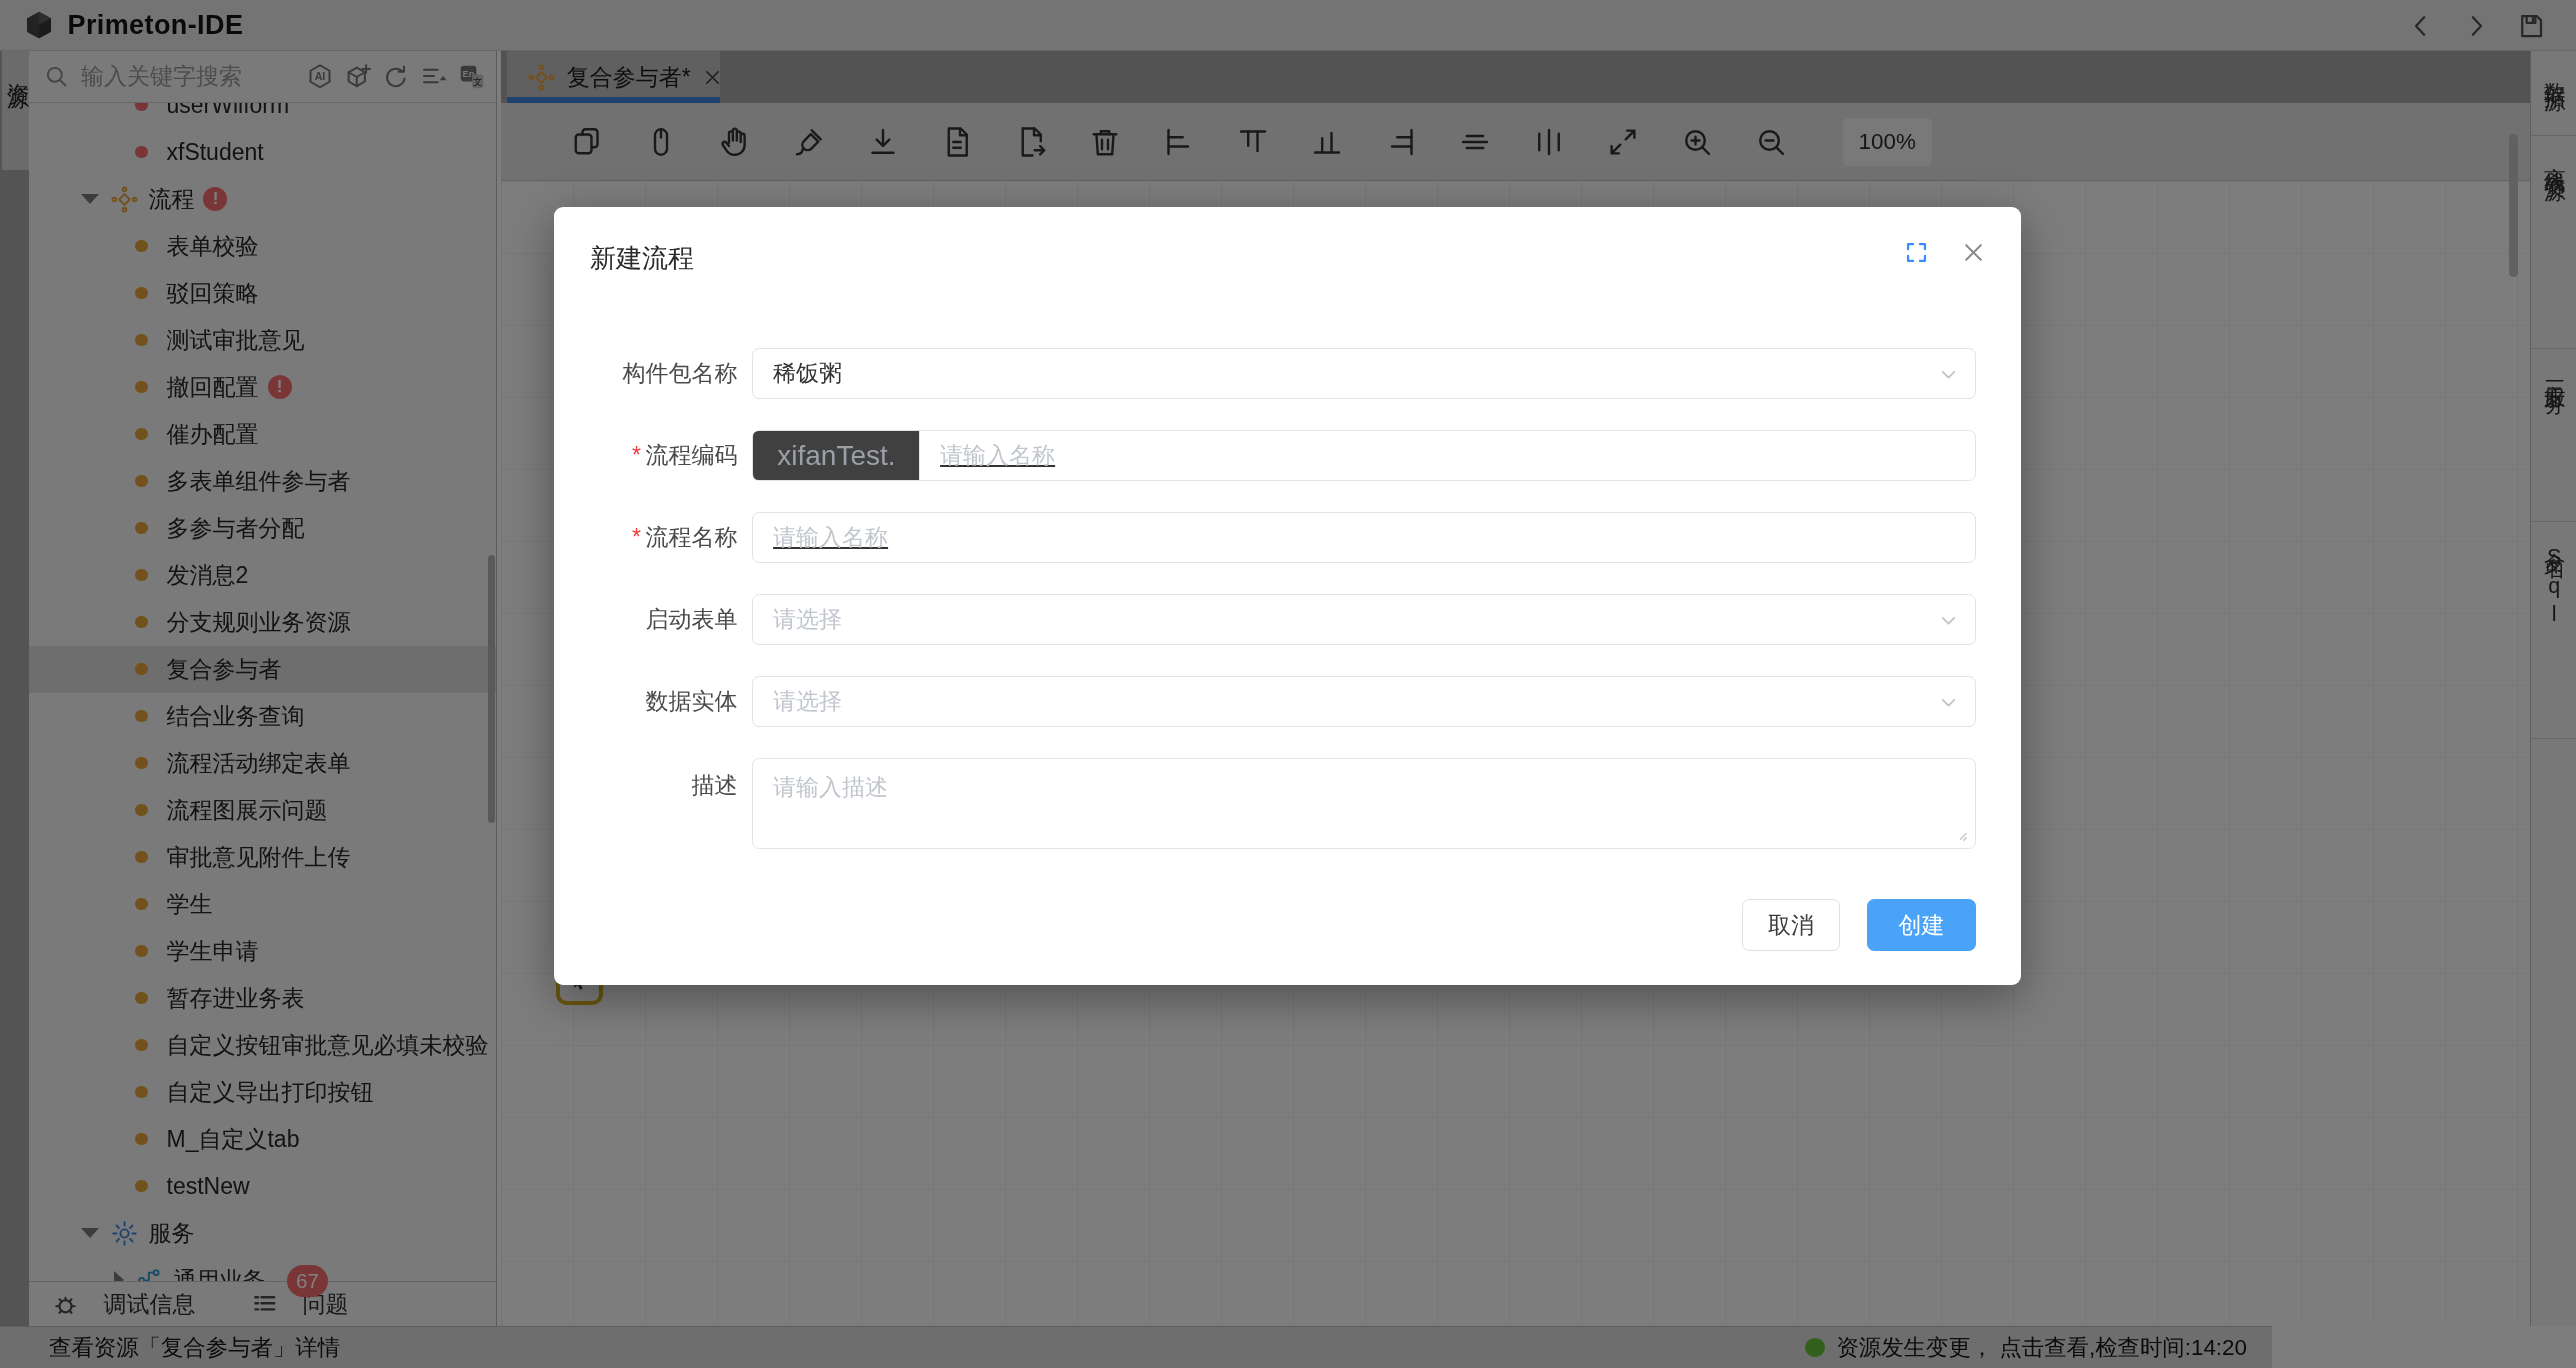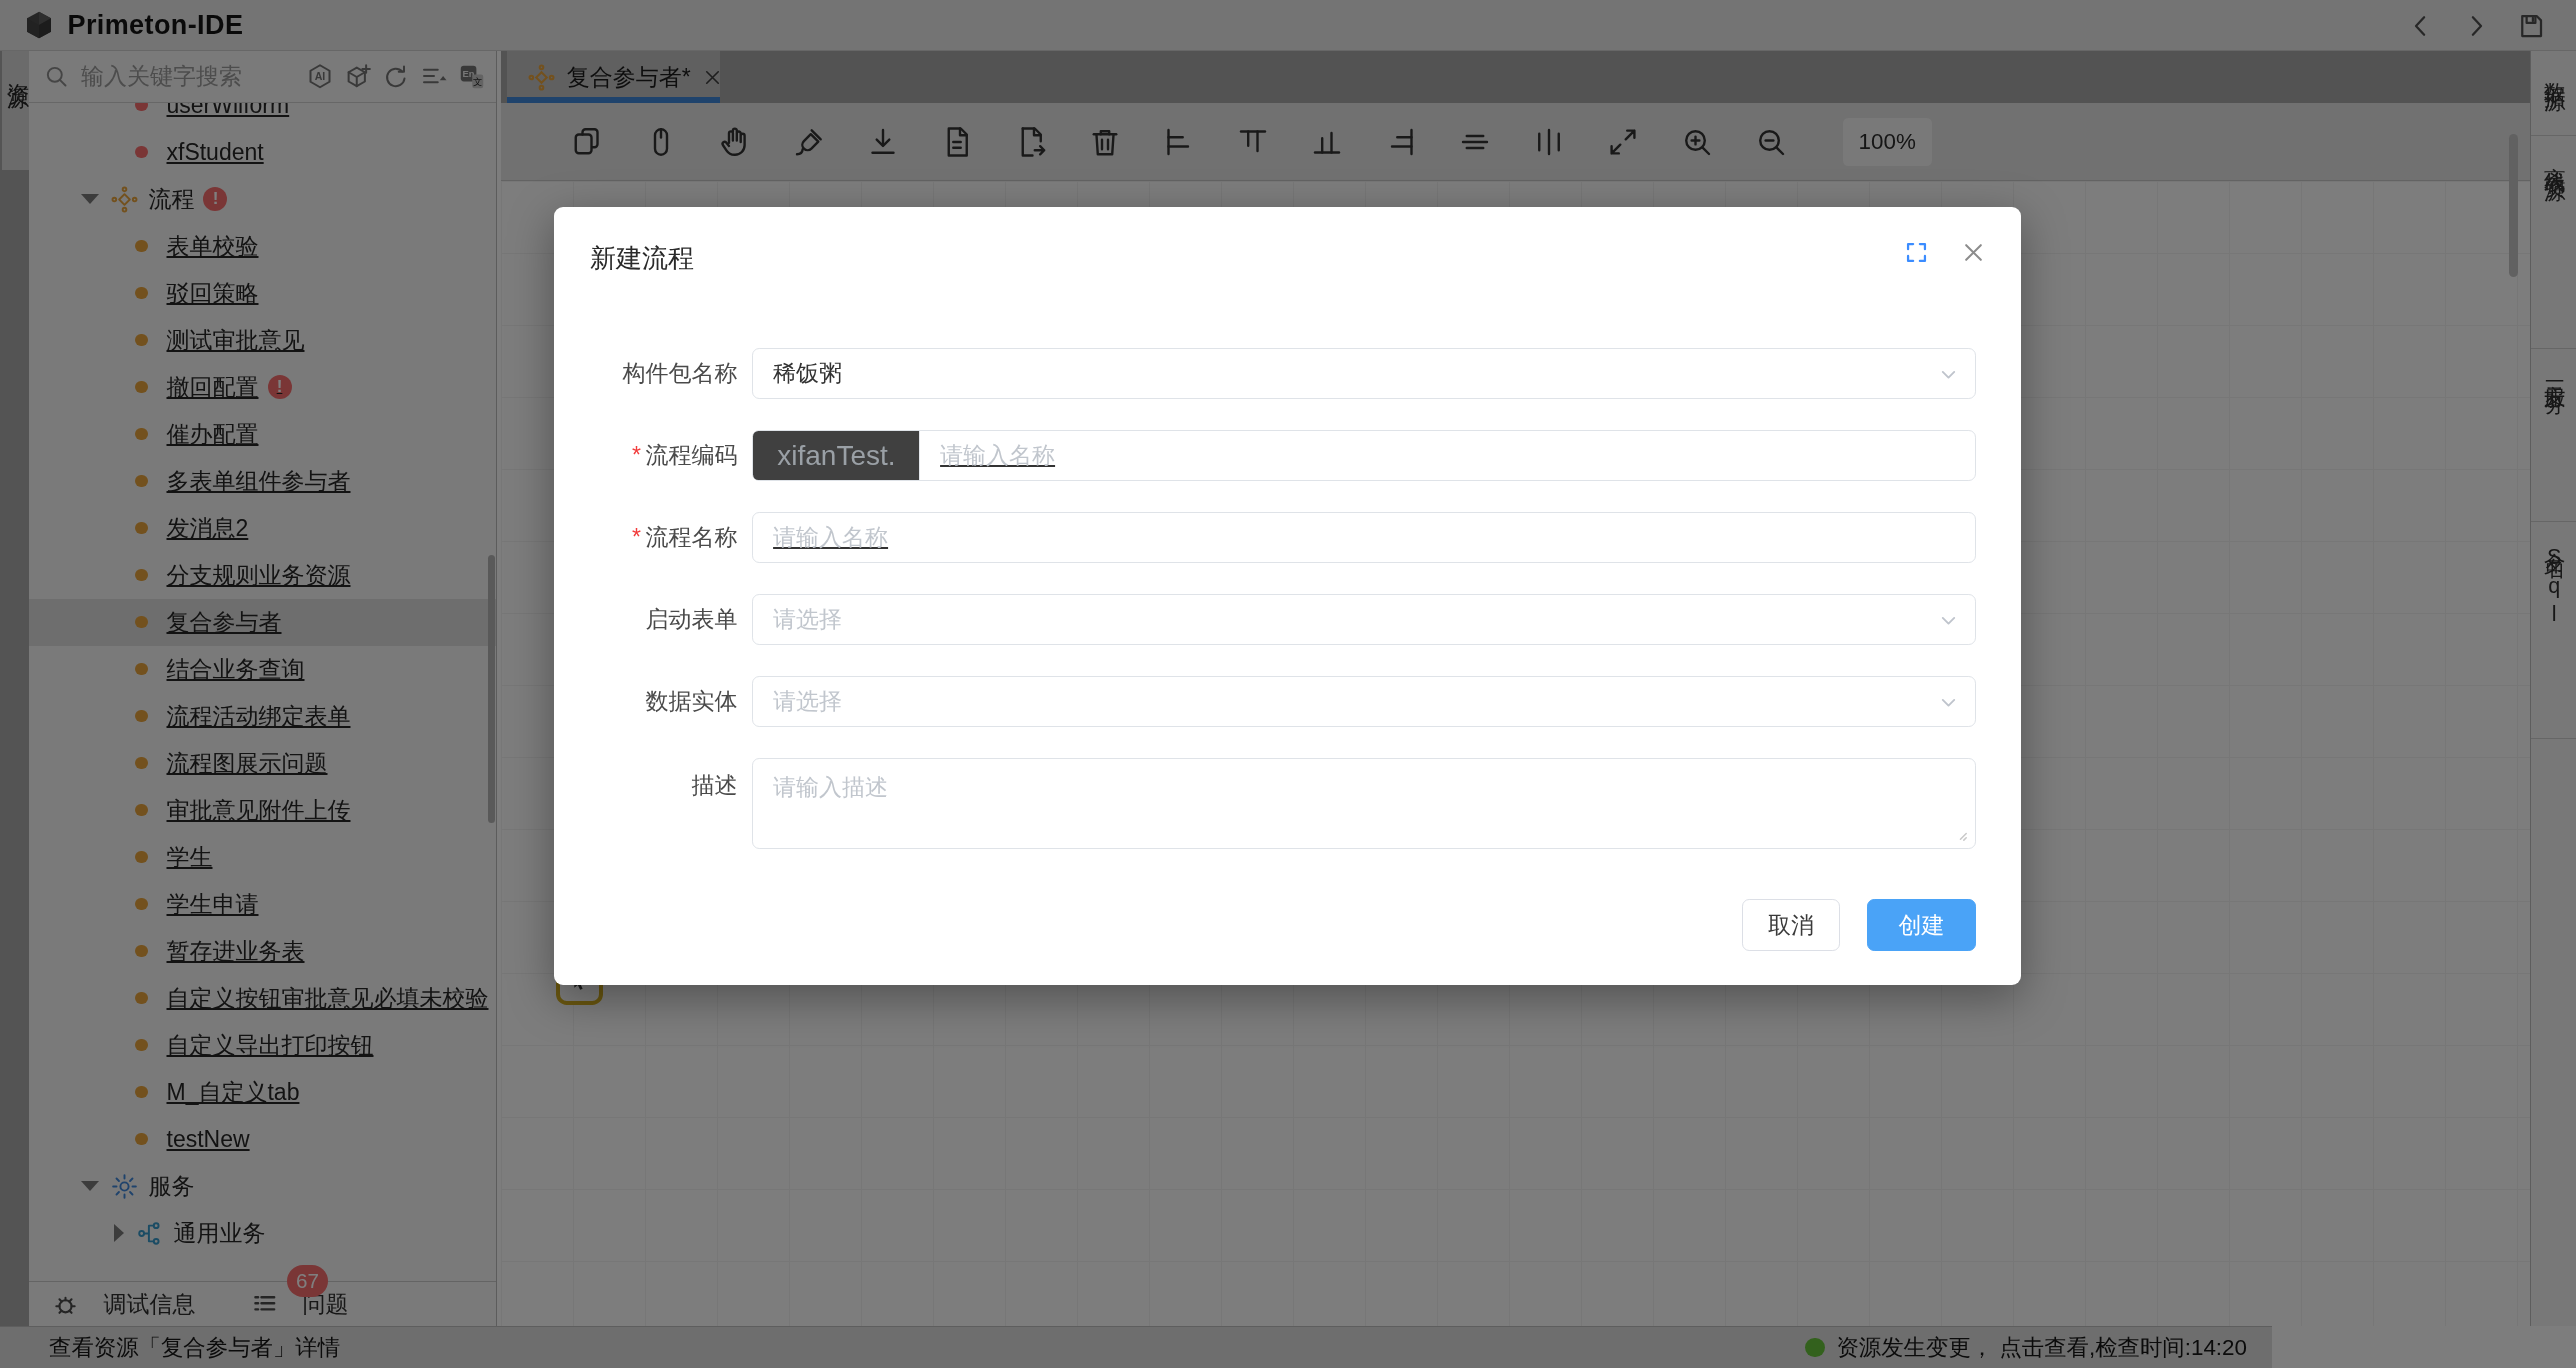--- a/index.html
+++ b/index.html
@@ -22,21 +22,21 @@
   
   .sidebar{position:absolute;left:29px;top:51px;width:468px;height:1275px;background:#f4f4f4;border-right:0.9px solid #b9b9b9;}
   .search-row{position:absolute;left:0;top:0;width:100%;height:52px;border-bottom:0.9px solid #cfcfcf;display:flex;align-items:center;padding:0 9px 0 14.3px;color:#4a4a4a;}
   .search-icon{width:27px;height:27px;color:#8a8a8a;flex:none;margin-right:10.7px;}
   .search-ph{font-size:23px;color:#9a9a9a;flex:1;white-space:nowrap;overflow:hidden;}
   .action-icons{display:flex;align-items:center;gap:8px;flex:none;}
   .abtn{width:30px;height:30px;color:#737373;}
   #tree{position:absolute;left:0;top:52px;width:100%;height:1178px;overflow:hidden;}
   #tree-inner{margin-top:-21.5px;}
   .trow{height:47px;display:flex;align-items:center;font-size:23px;color:#262626;white-space:nowrap;}
-  .trow.leaf{padding-left:106px;text-decoration:underline;}
+  .trow.leaf{padding-left:106px;}
   .trow.group{padding-left:52px;}
   .trow.child-group{padding-left:85px;}
   .trow.sel{background:#dcdcdc;}
   .dot{width:12.5px;height:12.5px;border-radius:50%;margin-right:19px;flex:none;}
   .arr{flex:none;margin-right:10.7px;}
   .arr.down{width:0;height:0;border-left:9px solid transparent;border-right:9px solid transparent;border-top:10.7px solid #787878;}
   .arr.right{width:0;height:0;border-top:9px solid transparent;border-bottom:9px solid transparent;border-left:10.7px solid #787878;}
   .ticon{width:29px;height:29px;margin-right:9.8px;flex:none;}
   .ebadge{width:24px;height:24px;border-radius:50%;background:#f56c6c;color:#fff;font-size:17px;font-weight:bold;display:flex;align-items:center;justify-content:center;margin-left:9px;flex:none;}
   .side-scroll{position:absolute;right:0.9px;top:504px;width:7.2px;height:268px;border-radius:3.6px;background:#b3b3b3;}
@@ -215,20 +215,24 @@
           <div class="trow leaf">
             <span class="dot" style="background:#e6a23c"></span>
             <span class="tlabel">催办配置</span>
           </div>
           <div class="trow leaf">
             <span class="dot" style="background:#e6a23c"></span>
             <span class="tlabel">多表单组件参与者</span>
           </div>
           <div class="trow leaf">
             <span class="dot" style="background:#e6a23c"></span>
+            <span class="tlabel">多参与者分配</span>
+          </div>
+          <div class="trow leaf">
+            <span class="dot" style="background:#e6a23c"></span>
             <span class="tlabel">发消息2</span>
           </div>
           <div class="trow leaf">
             <span class="dot" style="background:#e6a23c"></span>
             <span class="tlabel">分支规则业务资源</span>
           </div>
           <div class="trow leaf sel">
             <span class="dot" style="background:#e6a23c"></span>
             <span class="tlabel">复合参与者</span>
           </div>

